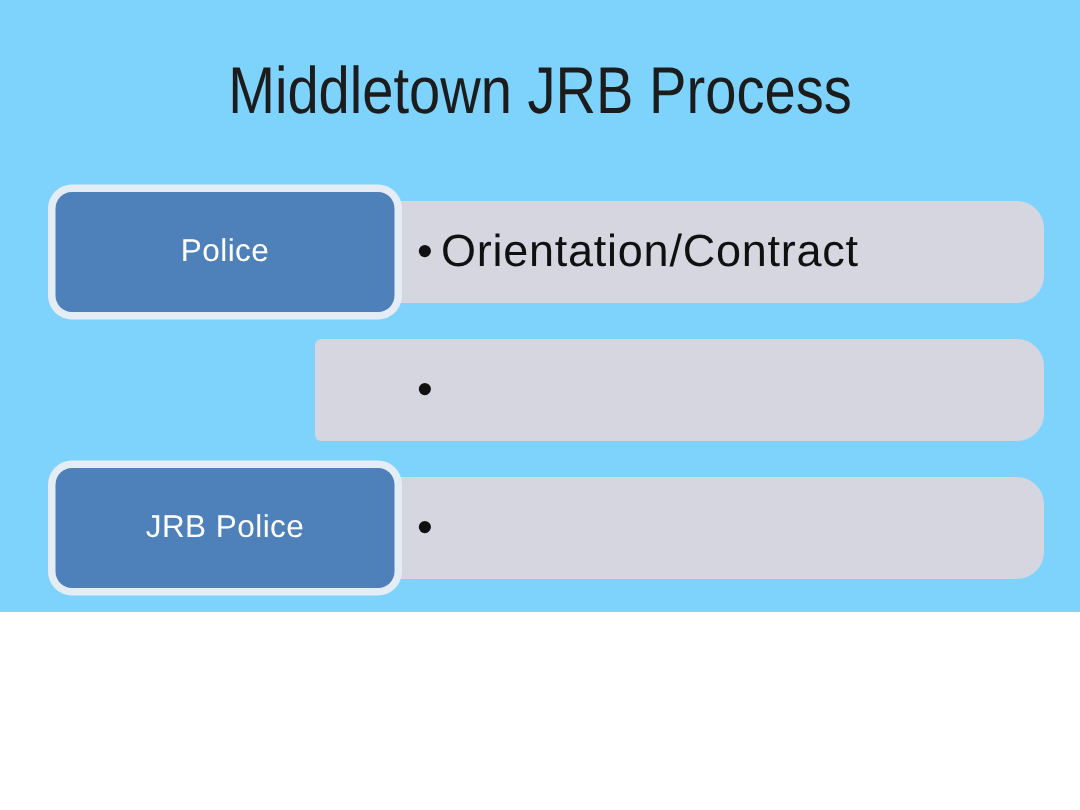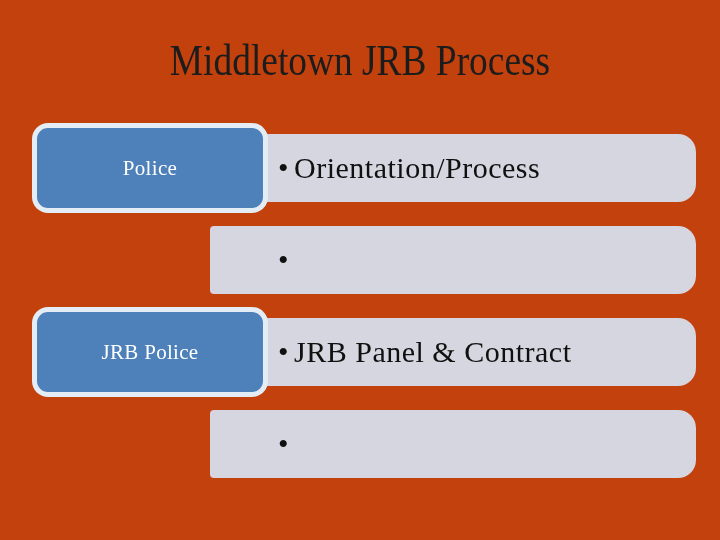--- a/index.html
+++ b/index.html
@@ -1,22 +1,22 @@
 <!DOCTYPE html>
 <html><head>
 <meta charset="utf-8">
 <style>
   html, body { margin: 0; padding: 0; }
   .slide {
     position: relative;
     width: 720px;
-    height: 540px;
-    background: #c2410c;
+    height: 408px;
+    background: #7dd3fc;
     overflow: hidden;
-    font-family: Liberation Serif, serif;
+    font-family: Liberation Sans, sans-serif;
   }
   .title {
     position: absolute;
     top: 36px;
     left: 0;
     width: 100%;
     text-align: center;
     font-size: 44px;
     line-height: 1.15;
     color: #1c1c1c;
@@ -83,37 +83,36 @@
 <body>
 
 <div class="slide">
   <div class="title">Middletown JRB Process</div>
 
   <div class="rows">
 
     <div class="row">
       <div class="bar">
         <span class="bullet">•</span>
-        <span>Orientation/Process</span>
+        <span>Orientation/Contract</span>
       </div>
       <div class="box">
         <span>Police</span>
       </div>
     </div>
 
     <div class="row">
       <div class="bar">
         <span class="bullet">•</span>
       </div>
     </div>
 
     <div class="row">
       <div class="bar">
         <span class="bullet">•</span>
-        <span>JRB Panel &amp; Contract</span>
       </div>
       <div class="box">
         <span>JRB Police</span>
       </div>
     </div>
 
     <div class="row">
       <div class="bar">
         <span class="bullet">•</span>
       </div>

